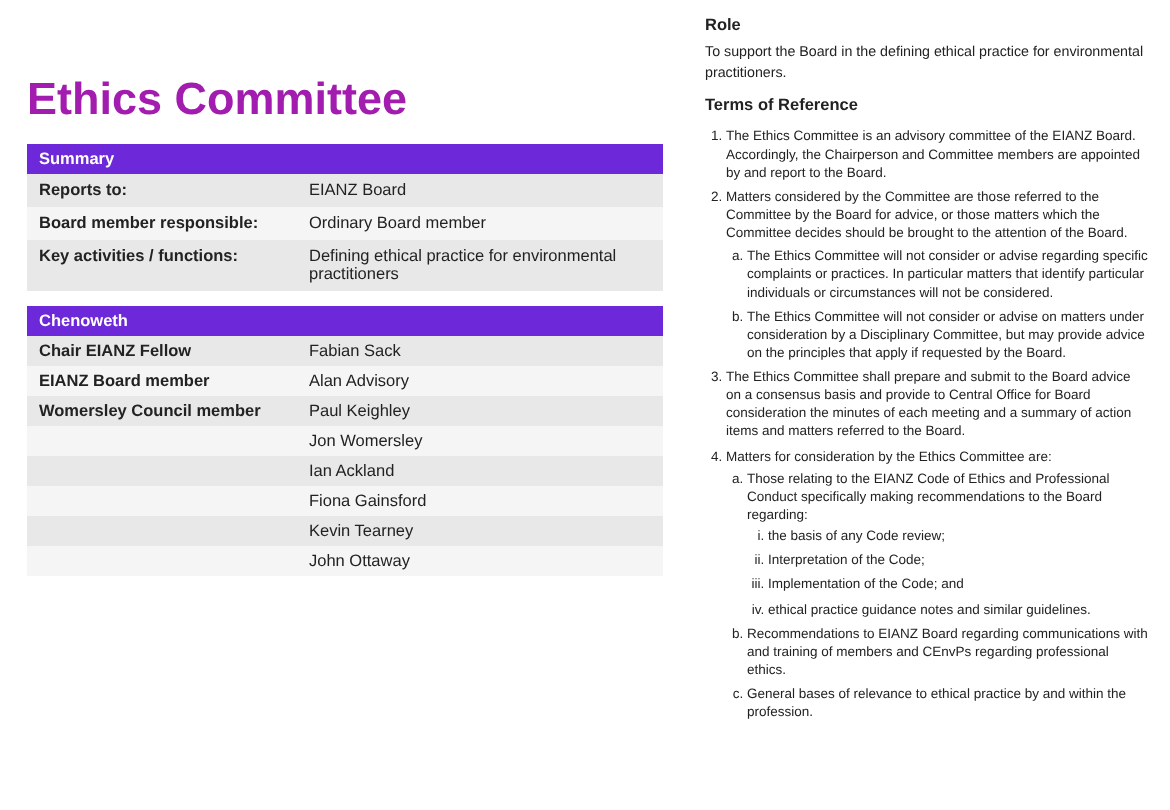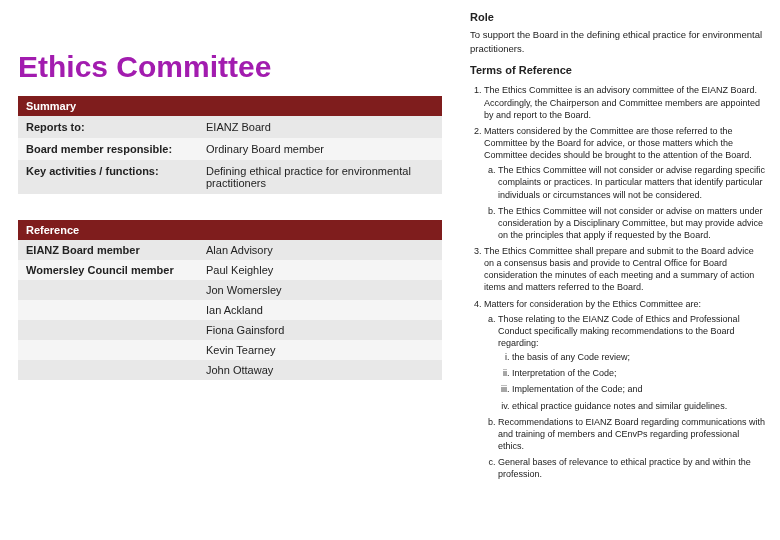--- a/index.html
+++ b/index.html
@@ -26,31 +26,31 @@
       overflow: hidden;
     }
     h1 {
       font-size: 30px;
       font-weight: bold;
       color: #a21caf;
       margin-bottom: 12px;
       margin-top: 30px;
     }
     .section-header {
-      background-color: #7f1d1d;
+      background-color: #6d28d9;
       color: #fff;
       padding: 4px 8px;
       font-weight: bold;
       font-size: 11px;
       margin-bottom: 0;
     }
     table.info-table {
       width: 100%;
       border-collapse: collapse;
-      margin-bottom: 26px;
+      margin-bottom: 10px;
     }
     table.info-table tr td {
       padding: 5px 8px;
       border: none;
       vertical-align: top;
       font-size: 11px;
     }
     table.info-table tr:nth-child(odd) td {
       background-color: #e8e8e8;
     }
@@ -130,23 +130,27 @@
           <td class="label-col">Board member responsible:</td>
           <td>Ordinary Board member</td>
         </tr>
         <tr>
           <td class="label-col">Key activities / functions:</td>
           <td>Defining ethical practice for environmental practitioners</td>
         </tr>
       </tbody>
   </table>
 
-  <div class="section-header">Reference</div>
+  <div class="section-header">Chenoweth</div>
   <table class="member-table">
     <tbody id="member-tbody">
+        <tr>
+          <td class="member-label">Chair EIANZ Fellow</td>
+          <td>Fabian Sack</td>
+        </tr>
         <tr>
           <td class="member-label">EIANZ Board member</td>
           <td>Alan Advisory</td>
         </tr>
         <tr>
           <td class="member-label">Womersley Council member</td>
           <td>Paul Keighley</td>
         </tr>
         <tr>
           <td class="member-label"></td>

